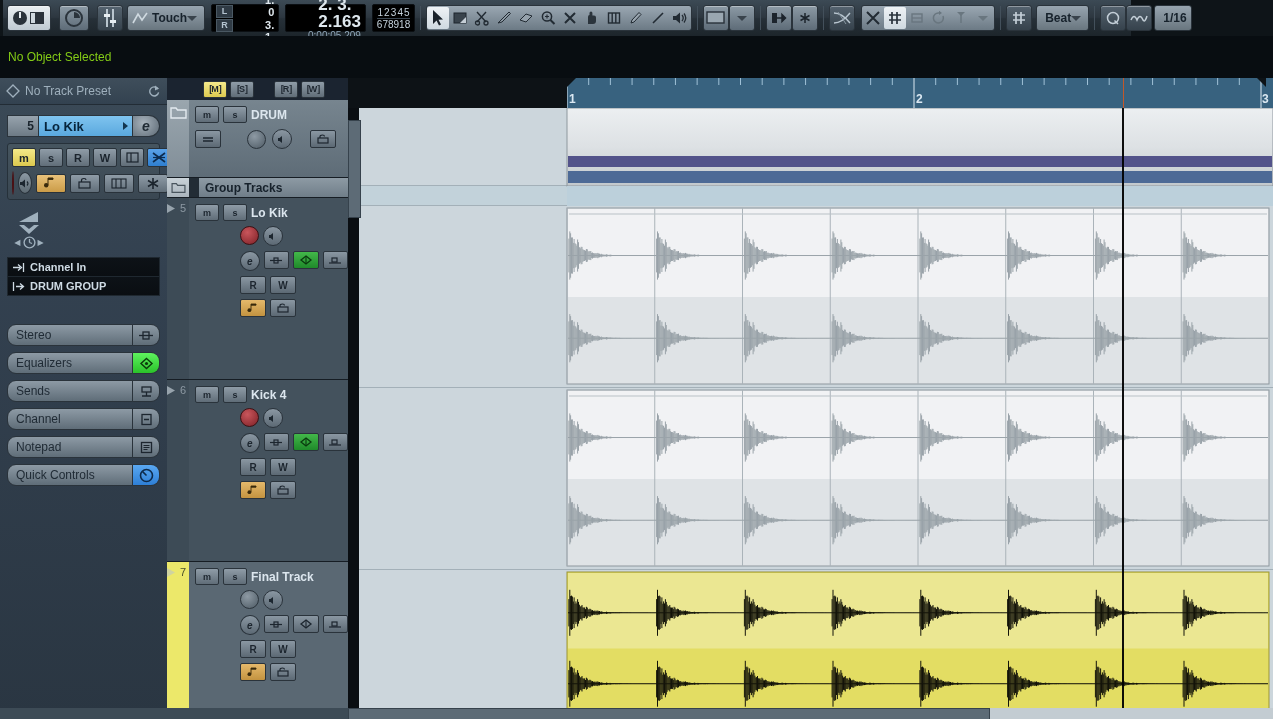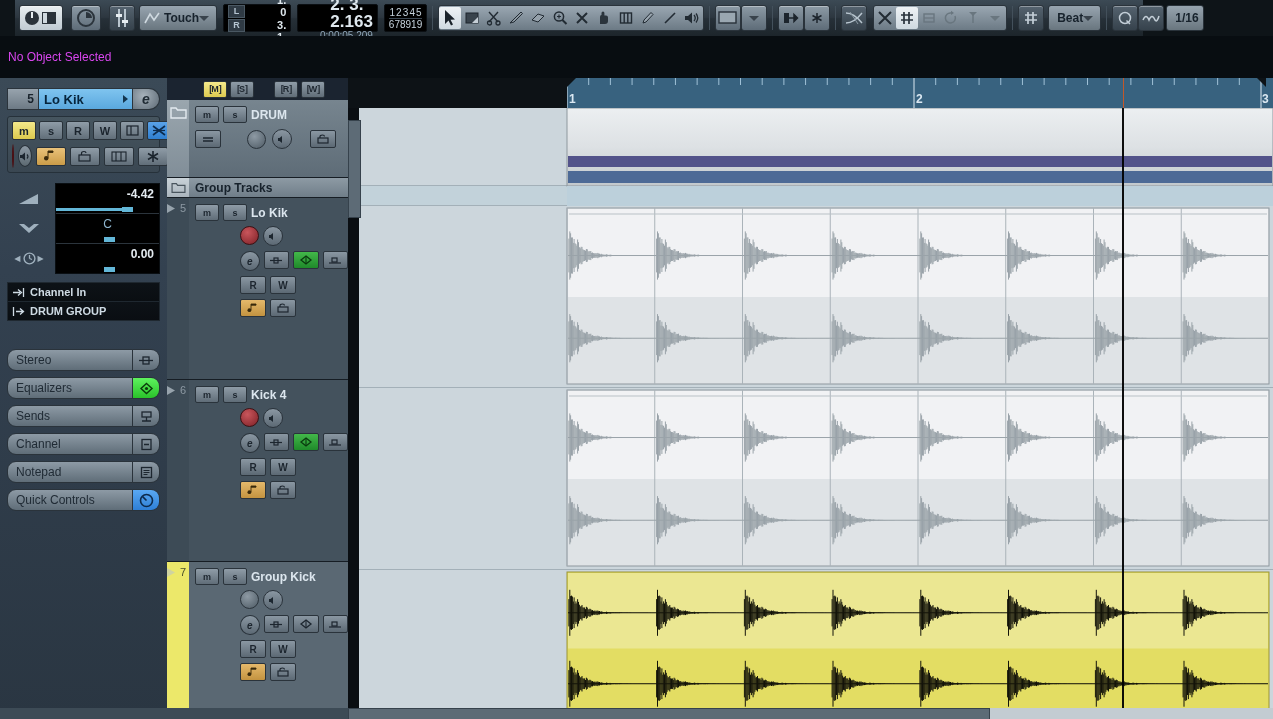--- a/index.html
+++ b/index.html
@@ -1,19 +1,19 @@
 <!DOCTYPE html>
 <html><head>
 <meta charset="utf-8">
 <style>
   html,body{margin:0;padding:0;background:#0e1418;}
   body{width:1273px;height:719px;overflow:hidden;font-family:"Liberation Sans",sans-serif;font-size:11px;color:#c9d4dc;position:relative;}
 
   
-  #toolbar{position:absolute;left:15px;top:0;width:1128px;height:36px;
+  #toolbar{position:absolute;left:3px;top:0;width:1128px;height:36px;
     background:linear-gradient(180deg,#3c4a55 0%,#2d3740 48%,#263038 52%,#1d252b 100%);
     border-bottom:1px solid #10161a;display:flex;align-items:center;}
   .tb-grp{display:flex;align-items:center;height:26px;margin:0 4px;}
   .btn3d{background:linear-gradient(180deg,#8c9aa5,#5e6c78);border:1px solid #2a333b;border-radius:3px;
      height:24px;min-width:24px;display:flex;align-items:center;justify-content:center;
      box-shadow:inset 0 1px 0 rgba(255,255,255,.35);color:#16202a;}
   .btn3d.dark{background:linear-gradient(180deg,#55636f,#36424c);color:#cfdae2;}
   .btn3d.sel{background:linear-gradient(180deg,#e9eef1,#c0cad2);}
 
   .combo{height:24px;background:linear-gradient(180deg,#97a4af,#69767f);border:1px solid #29323a;border-radius:3px;
@@ -27,21 +27,21 @@
   .toolsep{width:1px;height:24px;background:#141a1f;border-right:1px solid #43505b;margin:0 5px;}
 
   
   .toolrow{display:flex;align-items:center;background:linear-gradient(180deg,#9aa7b2,#6c7a85);border:1px solid #2a333b;border-radius:3px;height:24px;}
   .tool{width:22px;height:22px;display:flex;align-items:center;justify-content:center;}
   .tool.active{background:linear-gradient(180deg,#eef2f5,#cfd9e0);border-radius:2px;}
 
   
   #objbar{position:absolute;left:0;top:36px;width:1273px;height:42px;background:#080d11;
      display:flex;align-items:center;padding-left:8px;}
-  #objbar .txt{color:#d946ef;font-size:12px;}
+  #objbar .txt{color:#84cc16;font-size:12px;}
 
   
   #inspector{position:absolute;left:0;top:78px;width:167px;height:641px;
      background:linear-gradient(180deg,#394855 0%,#33414d 10%,#2c3views 100%);
      background:linear-gradient(180deg,#3b4a57 0%,#334150 30%,#2a3642 100%);}
   #insp-preset{height:26px;background:linear-gradient(180deg,#3f4e5b,#334250);border-bottom:1px solid #222c35;
      display:flex;align-items:center;padding:0 6px;color:#9fb0bd;font-size:12px;}
   #nameRow{margin:10px 7px 0 7px;display:flex;height:22px;}
   #trkNum{width:26px;background:linear-gradient(180deg,#97a3ad,#6d7a85);border:1px solid #2b343c;border-right:none;
      display:flex;align-items:center;justify-content:flex-end;padding-right:4px;color:#19232c;font-weight:bold;font-size:12px;}
@@ -182,21 +182,21 @@
         <span>2</span>
         <span>3</span>
         <span>4</span>
         <span>5</span>
       </div>
       <div style="display:flex;justify-content:space-around;color:#c6d3dd;font-size:10px;">
         <span>6</span>
         <span>7</span>
         <span>8</span>
         <span>9</span>
-        <span>19</span>
+        <span>18</span>
       </div>
     </div>
   </div>
 
   <div class="toolsep"></div>
 
   <div class="toolrow">
     <div class="tool active">
       <svg width="13" height="16" viewBox="0 0 13 16">
           <path d="M1 0 L1 14 L4.5 10.5 L7 15.5 L9 14.5 L6.5 9.8 L11 9.5 Z" fill="#1a222a"></path>
@@ -366,20 +366,30 @@
     <span class="cv">1/16</span>
   </div>
 </div>
 
 <div id="objbar">
   <span class="txt">No Object Selected</span>
 </div>
 
 <div id="inspector">
 
+  <div id="insp-preset">
+    <svg width="14" height="14" viewBox="0 0 14 14" style="margin-right:5px;">
+      <path d="M7 1 L13 7 L7 13 L1 7 Z" fill="none" stroke="#9fb0bd" stroke-width="1.3"></path>
+    </svg>
+    <span>No Track Preset</span>
+    <svg width="14" height="14" viewBox="0 0 14 14" style="margin-left:auto;">
+      <path d="M11 5 A4.5 4.5 0 1 0 11.6 8.4" fill="none" stroke="#9fb0bd" stroke-width="1.4"></path>
+        <path d="M8 1.5 L12 4.5 L8 6.5 Z" fill="#9fb0bd"></path>
+    </svg>
+  </div>
 
   <div id="nameRow">
     <div id="trkNum">5</div>
     <div id="trkName">
       <span>Lo Kik</span>
       <span class="arr"></span>
     </div>
     <div id="editBtn">e</div>
   </div>
 
@@ -446,41 +456,20 @@
         </svg>
       <div style="display:flex;align-items:center;gap:2px;">
         <span style="color:#9fb0bd;font-size:8px;">◀</span>
         <svg width="13" height="13" viewBox="0 0 13 13">
             <circle cx="6.5" cy="6.5" r="5.4" fill="none" stroke="#9fb0bd" stroke-width="1.4"></circle>
             <path d="M6.5 6.5 L6.5 3 M6.5 6.5 L9 7.5" stroke="#9fb0bd" stroke-width="1.3"></path>
           </svg>
         <span style="color:#9fb0bd;font-size:8px;">▶</span>
       </div>
     </div>
-    <div id="valBox">
-      <div class="valrow" style="border-bottom:none;">
-        <span class="v">-4.42</span>
-      </div>
-      <div class="slbar">
-        <div class="slfill" style="width:68%;"></div>
-          <div class="slthumb" style="left:64%;"></div>
-      </div>
-      <div class="valrow" style="border-bottom:none;">
-        <span class="c">C</span>
-      </div>
-      <div class="slbar">
-          <div class="slthumb" style="left:47%;"></div>
-        </div>
-      <div class="valrow" style="border-bottom:none;">
-        <span class="v">0.00</span>
-      </div>
-      <div class="slbar" style="border-bottom:none;">
-          <div class="slthumb" style="left:47%;"></div>
-        </div>
-    </div>
   </div>
 
   <div class="routeRow" style="margin-top:8px;">
     <svg width="13" height="11" viewBox="0 0 13 11" style="margin-right:5px;">
         <path d="M1 5.5 h7 M6 2.5 L9.5 5.5 L6 8.5" stroke="#cfdbe4" stroke-width="1.3" fill="none"></path>
         <path d="M11.5 1 v9" stroke="#cfdbe4" stroke-width="1.3"></path>
       </svg>
     <span>Channel In</span>
   </div>
   <div class="routeRow" style="border-top:none;">
@@ -603,21 +592,21 @@
         <div class="cbtn wide">
           <svg width="15" height="10" viewBox="0 0 15 10">
               <rect x="2" y="4" width="10" height="5" fill="none" stroke="#1d262f" stroke-width="1.2"></rect>
               <path d="M4 4 V2.5 Q4 1 6.5 1 Q8.5 1 8.5 2.4" fill="none" stroke="#1d262f" stroke-width="1.2"></path>
             </svg>
         </div>
       </div>
     </div>
   </div>
 
-  <div class="trk" style="height:20px;">
+  <div class="trk" style="height:20px;padding-left:10px;">
     <div class="selbar" style="background:linear-gradient(180deg,#c9d2d8,#aab5bd);display:flex;align-items:center;justify-content:center;">
       <svg width="15" height="12" viewBox="0 0 17 14">
           <path d="M1 12 V2 H6 L7.5 4 H16 V12 Z" fill="none" stroke="#49555e" stroke-width="1.4"></path>
         </svg>
     </div>
     <div style="margin-left:22px;height:100%;" class="grpbar">Group Tracks</div>
   </div>
 
   <div class="trk" style="height:182px;background:#44525d;">
     <div class="selbar" style="background:#3d4b56;display:flex;align-items:flex-start;justify-content:flex-end;padding-top:4px;">
@@ -749,21 +738,21 @@
     <div class="selbar" style="background:#ece86a;display:flex;align-items:flex-start;justify-content:flex-end;padding-top:4px;">
       <svg width="11" height="11" viewBox="0 0 11 11" style="position:absolute;left:0;top:5px;">
           <path d="M0 1 L8 5.5 L0 10 Z" fill="#cfd3a0"></path>
         </svg>
       <span style="color:#4a4f2a;font-size:11px;padding-right:3px;">7</span>
     </div>
     <div class="body">
       <div class="hdr">
         <div class="mini">m</div>
         <div class="mini">s</div>
-        <span class="tname">Group Kick</span>
+        <span class="tname">Final Track</span>
       </div>
       <div class="ctlrow">
         <div class="recdot off"></div>
         <div class="cbtn rnd">
           <svg width="10" height="9" viewBox="0 0 10 9">
               <path d="M1 3 L2.5 3 L5 1 L5 8 L2.5 6 L1 6 Z" fill="#1c262f"></path>
             </svg>
         </div>
       </div>
       <div class="ctlrow">

